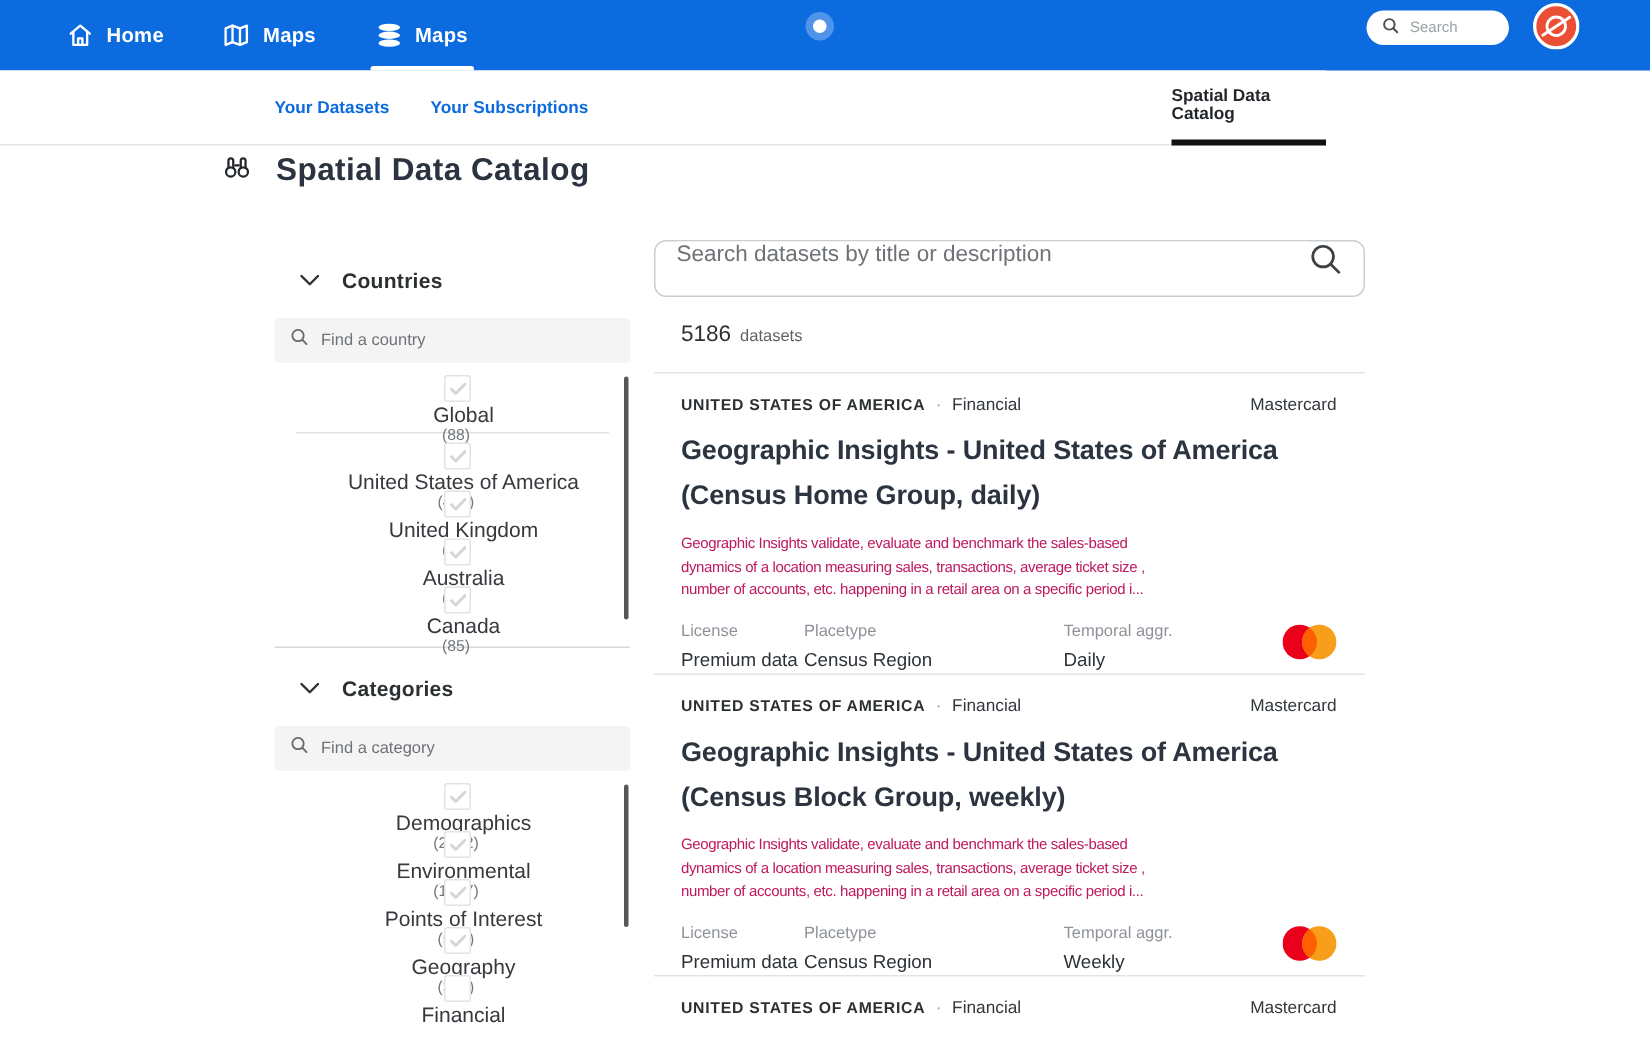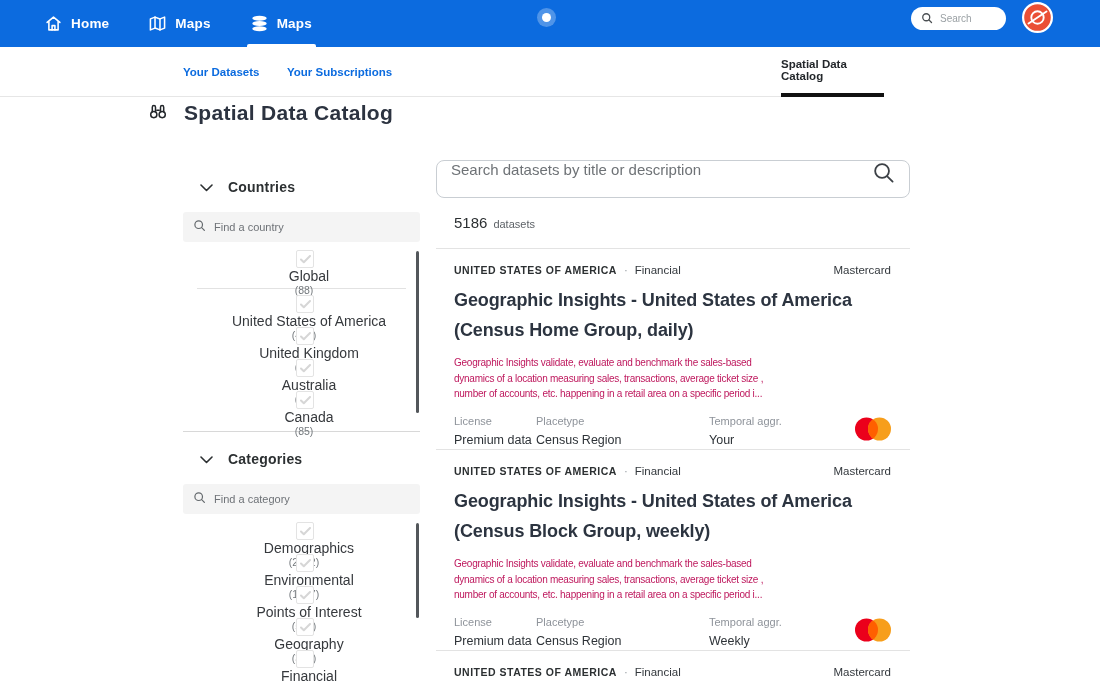--- a/index.html
+++ b/index.html
@@ -314,21 +314,21 @@
           <div class="m-col w1">
               <span class="m-lab">License</span>
               <span class="m-val">Premium data</span>
             </div>
           <div class="m-col w2">
               <span class="m-lab">Placetype</span>
               <span class="m-val">Census Region</span>
             </div>
           <div class="m-col w3">
               <span class="m-lab">Temporal aggr.</span>
-              <span class="m-val">Your</span>
+              <span class="m-val">Daily</span>
             </div>
           <span class="mc-logo">
             <svg width="36" height="24" viewBox="0 0 36 24">
                 <defs>
                   <clipPath id="mc1">
                     <circle cx="11.5" cy="12" r="11.5"></circle>
                   </clipPath>
                 </defs>
                 <circle cx="11.5" cy="12" r="11.5" fill="#EB001B"></circle>
                 <circle cx="24.5" cy="12" r="11.5" fill="#F79E1B"></circle>

